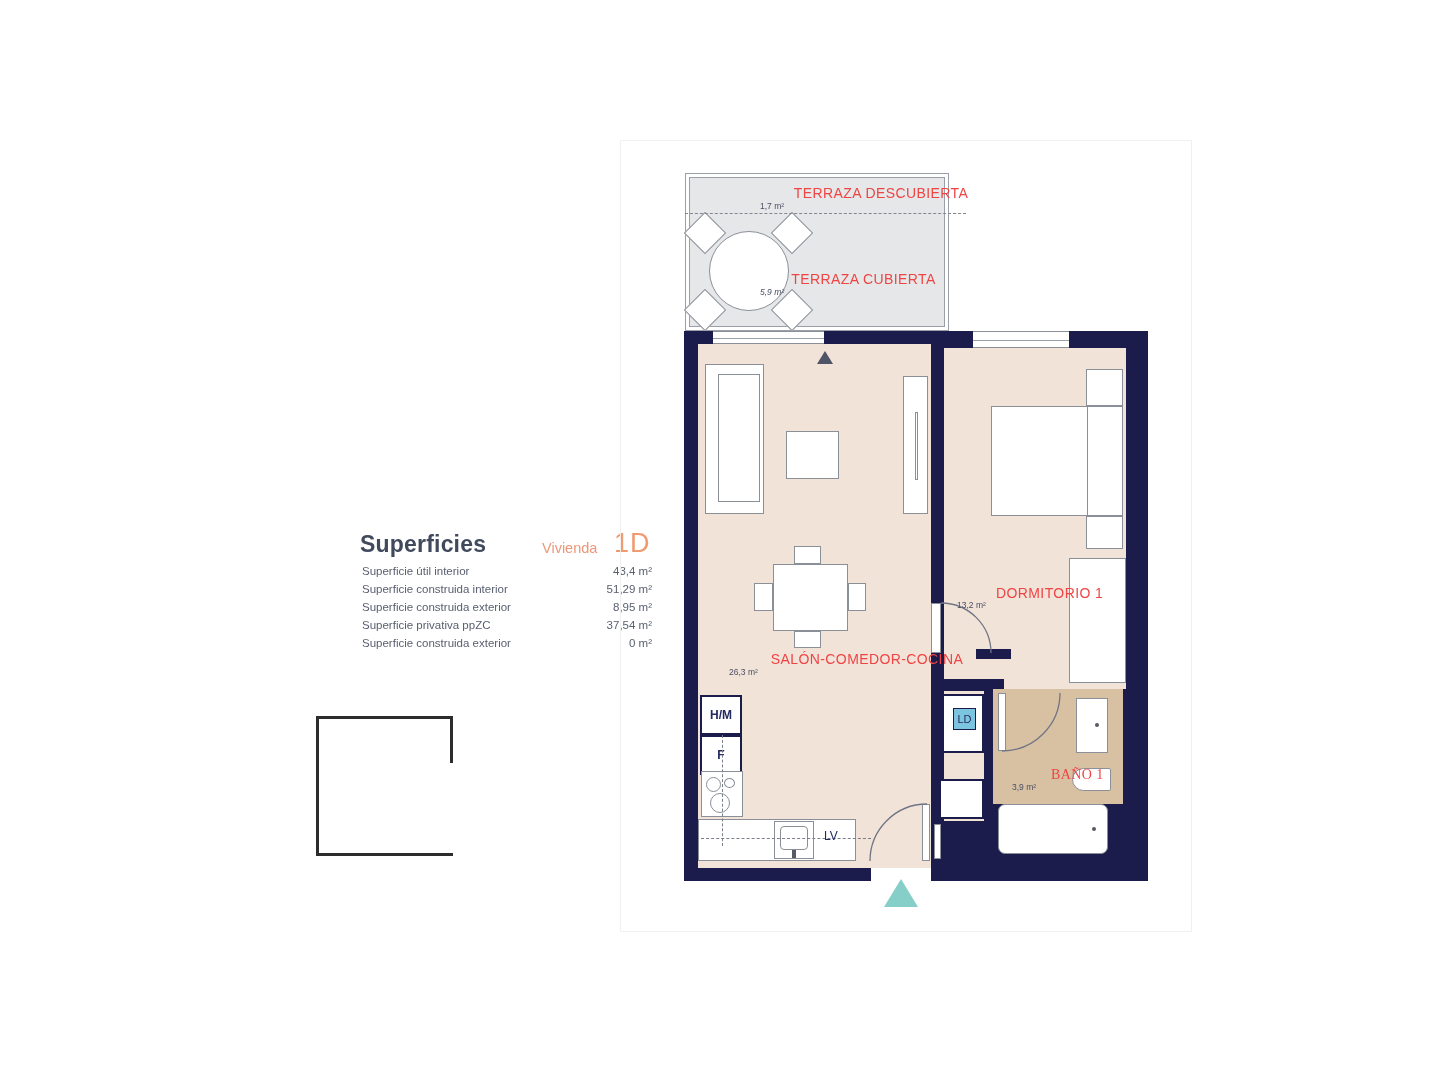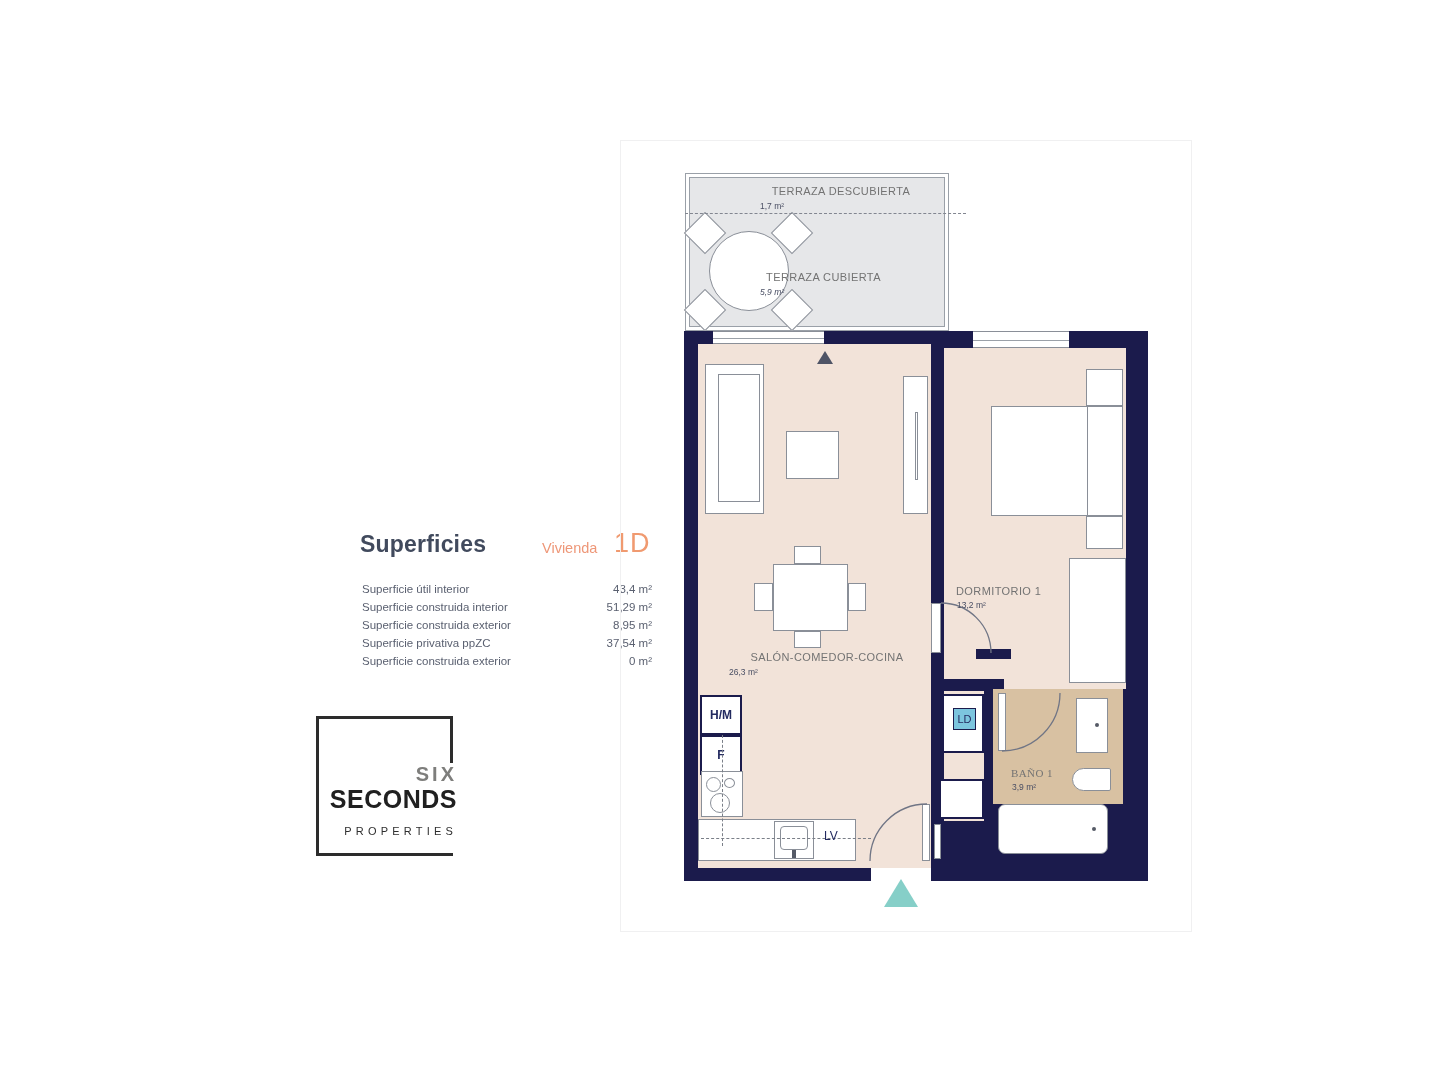--- a/index.html
+++ b/index.html
@@ -4,21 +4,21 @@
 <style>
   html,body{margin:0;padding:0;background:#ffffff;}
   body{font-family:"Liberation Sans", sans-serif; width:1440px; height:1080px; position:relative; overflow:hidden;}
   .abs{position:absolute;}
 
   
   #info{left:315px; top:528px; width:300px; height:130px;margin-left:45px;}
   .info-title{left:0; top:3px; font-size:23px; font-weight:bold; color:#414a5d; letter-spacing:.2px;}
   .unit-label{left:182px; top:12px; font-size:14.5px; color:#ee9778;}
   .unit-value{left:254px; top:0px; font-size:27px; color:#f09a70; letter-spacing:1px;}
-  .info-rows{left:2px; top:52px; width:290px;}
+  .info-rows{left:2px; top:34px; width:290px;}
   .info-row{display:flex; justify-content:space-between; font-size:11.5px; color:#5a6070; height:18px; line-height:18px;}
 
   
   #logo{left:316px; top:716px; width:134px; height:134px; border-left:3px solid #2c2c2c; border-top:3px solid #2c2c2c; border-bottom:3px solid #2c2c2c;}
   .logo-right-seg{right:0; top:0; width:3px; height:44px; background:#2c2c2c;}
   .logo-text{right:-4px; top:44px; display:flex; flex-direction:column; align-items:flex-end;}
   .logo-six{font-size:20px; font-weight:bold; color:#7e7e7c; letter-spacing:3px; line-height:1.1;}
   .logo-seconds{font-size:25px; font-weight:bold; color:#202020; letter-spacing:.5px; line-height:1.15;}
   .logo-properties{font-size:11px; color:#2e2e2e; letter-spacing:4.2px; margin-top:12px; line-height:1;}
 
@@ -26,21 +26,21 @@
   #plan{left:620px; top:140px; width:570px; height:790px; border:1px solid #f0f0f1;}
 
   .wall{background:#1b1b4c;}
   .floor{background:#f2e3d9;}
   .bathfloor{background:#d8c1a2;}
   .white-box{background:#ffffff; border:1.5px solid #8a8f98; box-sizing:border-box;}
   .navy-box{background:#ffffff; border:2px solid #1b1b4c; box-sizing:border-box;}
   .window{background:#ffffff; border-top:1px solid #8a8f98; border-bottom:1px solid #8a8f98; box-sizing:border-box;}
   .window-mid{left:0; right:0; top:50%; height:1px; background:#9aa0a8;}
 
-  .plan-label{color:#737373; font-size:11px; letter-spacing:.4px; white-space:nowrap;}
+  .plan-label{color:#ef4444; font-size:14px; letter-spacing:.4px; white-space:nowrap;margin-left:40px;}
   .plan-area{color:#494e63; font-size:8.5px; white-space:nowrap;}
   .appl-label{color:#232a60; font-size:12px; font-weight:bold;}
 
   
   .terr-outer{left:64px; top:32px; width:264px; height:158px; background:#ffffff; border:1px solid #9aa0a8; box-sizing:border-box;}
   .terr-inner{left:3px; top:3px; right:3px; bottom:3px; background:#e6e7e9; border:1px solid #9aa0a8;}
   .terr-dashed{left:64px; top:72px; width:281px; height:0; border-top:1.5px dashed #828690;}
   .chair{width:30px; height:30px; background:#fff; border:1.5px solid #8a8f98; transform:rotate(45deg); box-sizing:border-box;}
   .terr-table{left:88px; top:90px; width:80px; height:80px; background:#fff; border:1.5px solid #8a8f98; border-radius:50%; box-sizing:border-box;}
 
@@ -80,25 +80,20 @@
     </div>
     <div class="info-row">
       <span>Superficie construida exterior</span>
       <span>0 m²</span>
     </div>
   </div>
 </div>
 
 <div id="logo" class="abs">
   <div class="abs logo-right-seg"></div>
-  <div class="abs logo-text">
-    <div class="logo-six">SIX</div>
-    <div class="logo-seconds">SECONDS</div>
-    <div class="logo-properties">PROPERTIES</div>
-  </div>
 </div>
 
 <div id="plan" class="abs">
 
   <div class="abs terr-outer">
     <div class="abs terr-inner"></div>
   </div>
   <div class="abs chair" style="left:69px; top:77px;"></div>
   <div class="abs chair" style="left:156px; top:77px;"></div>
   <div class="abs chair" style="left:69px; top:154px;"></div>

